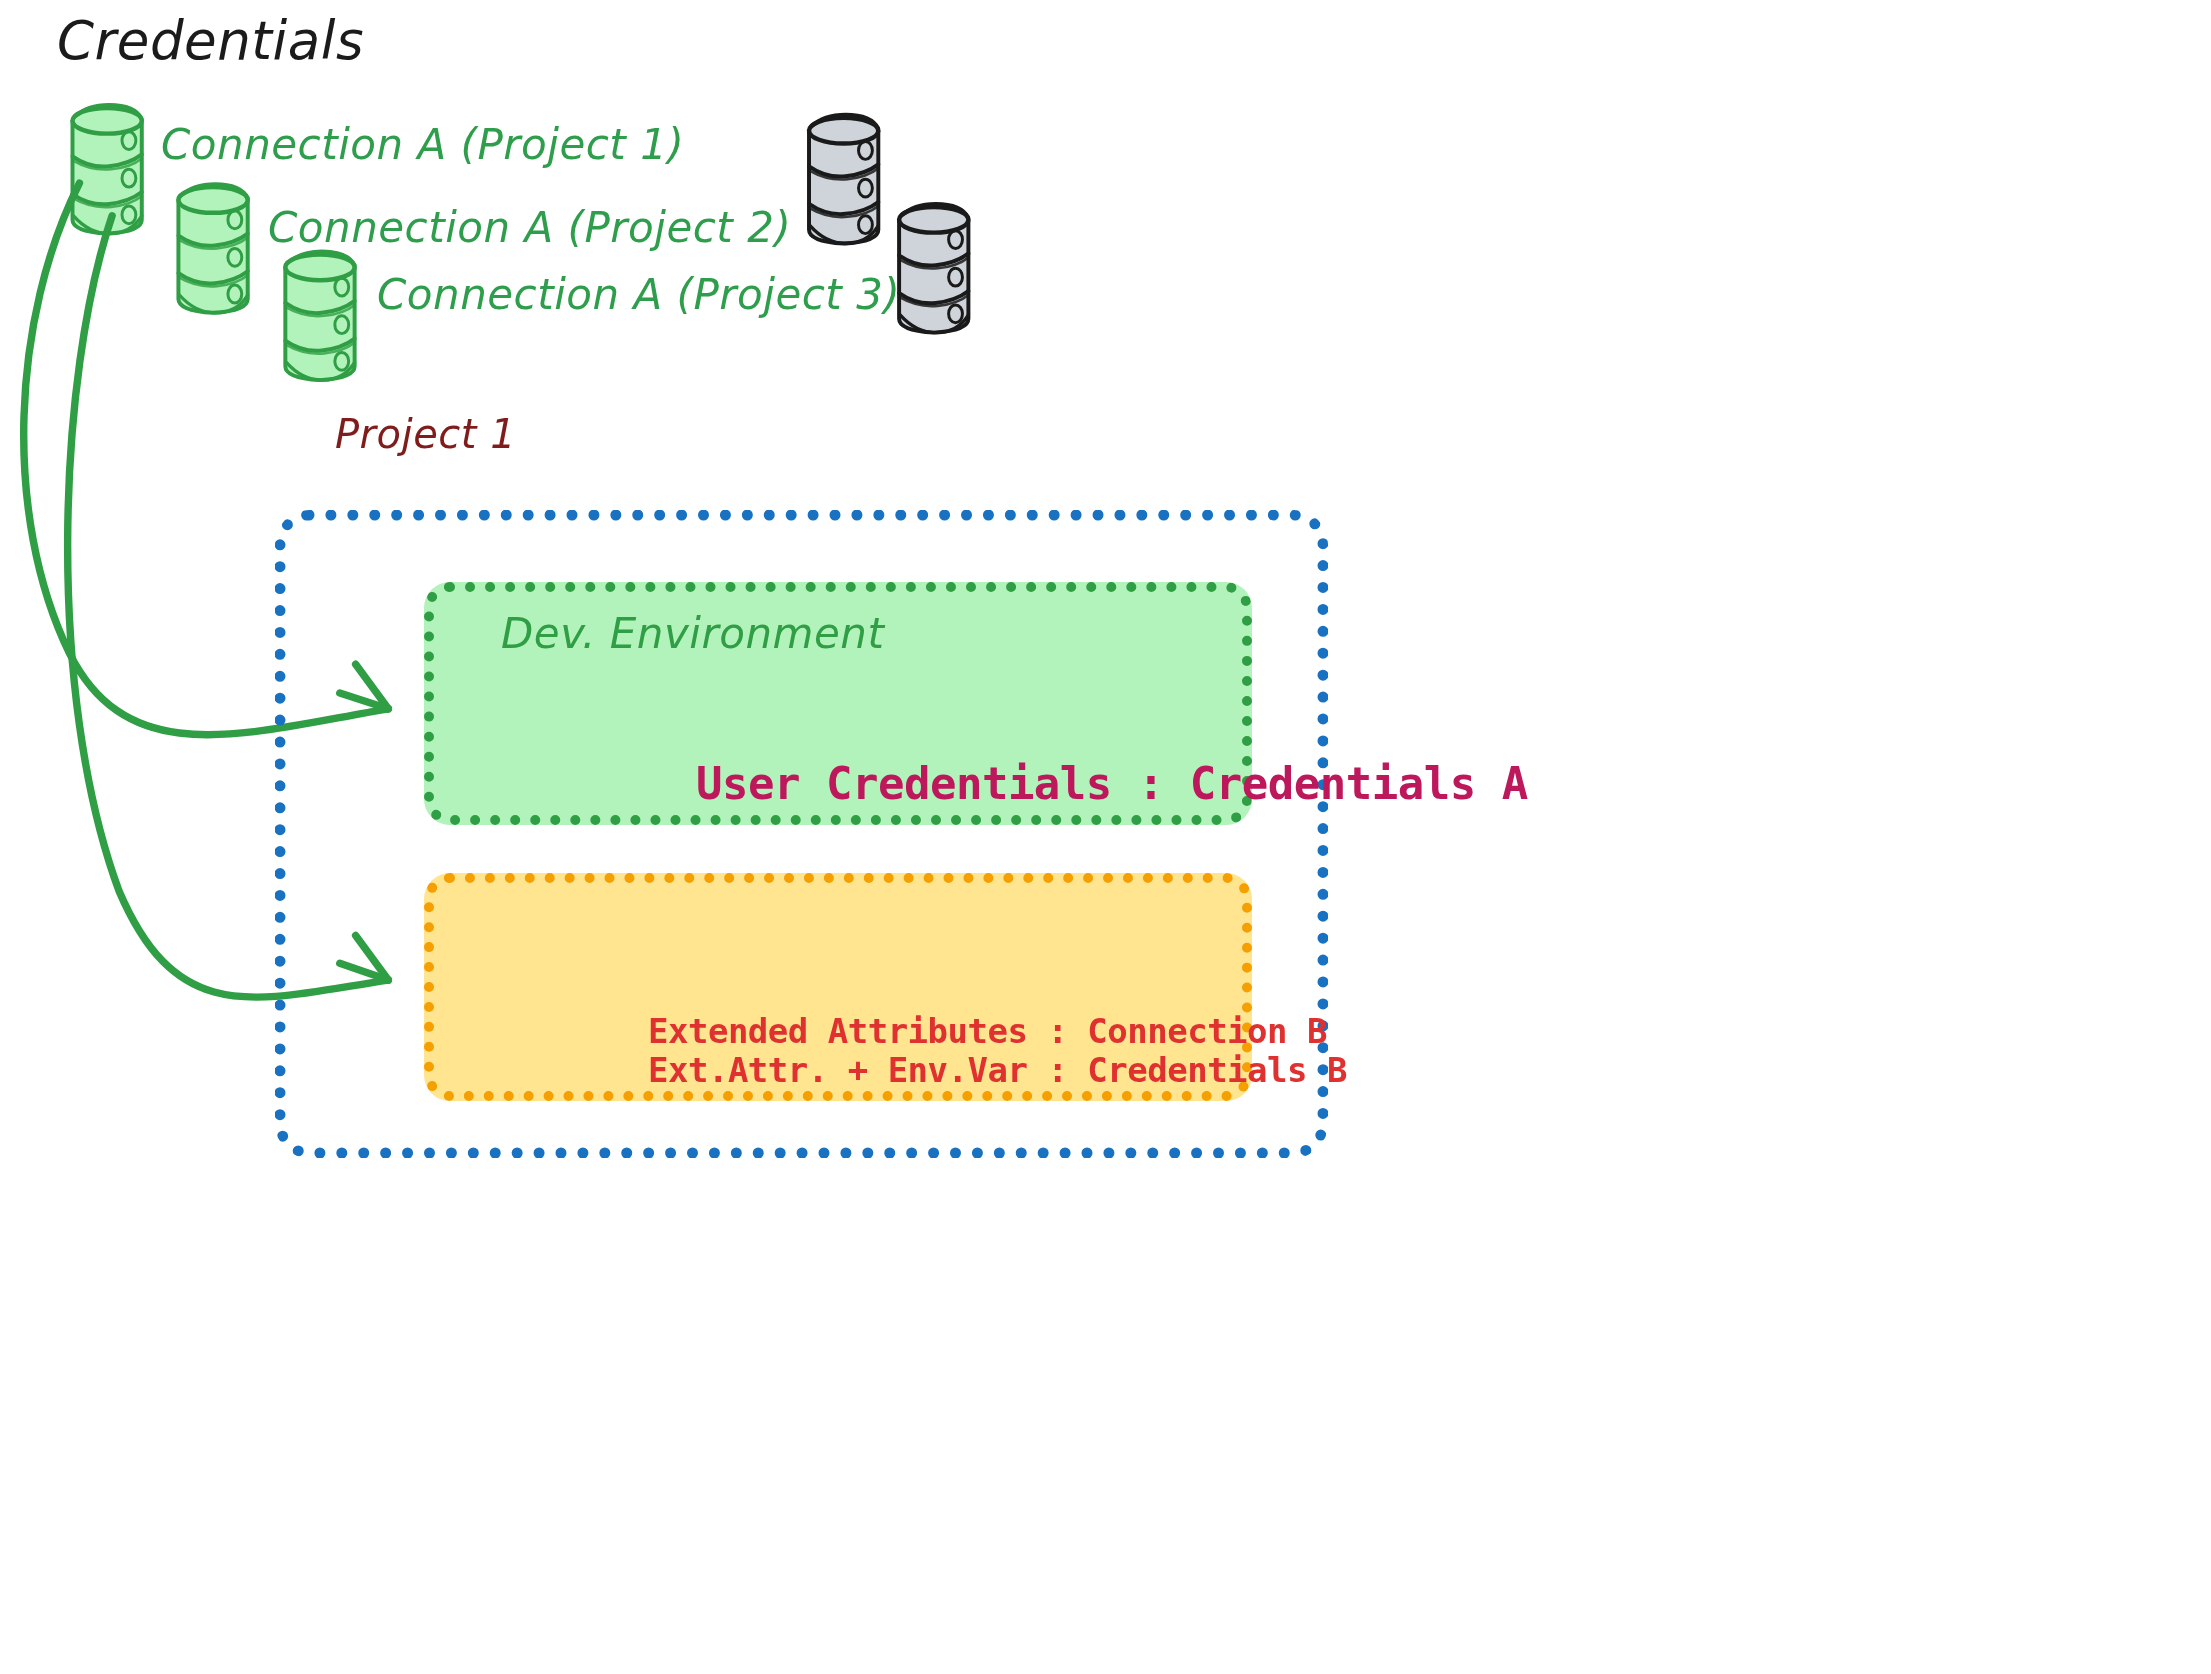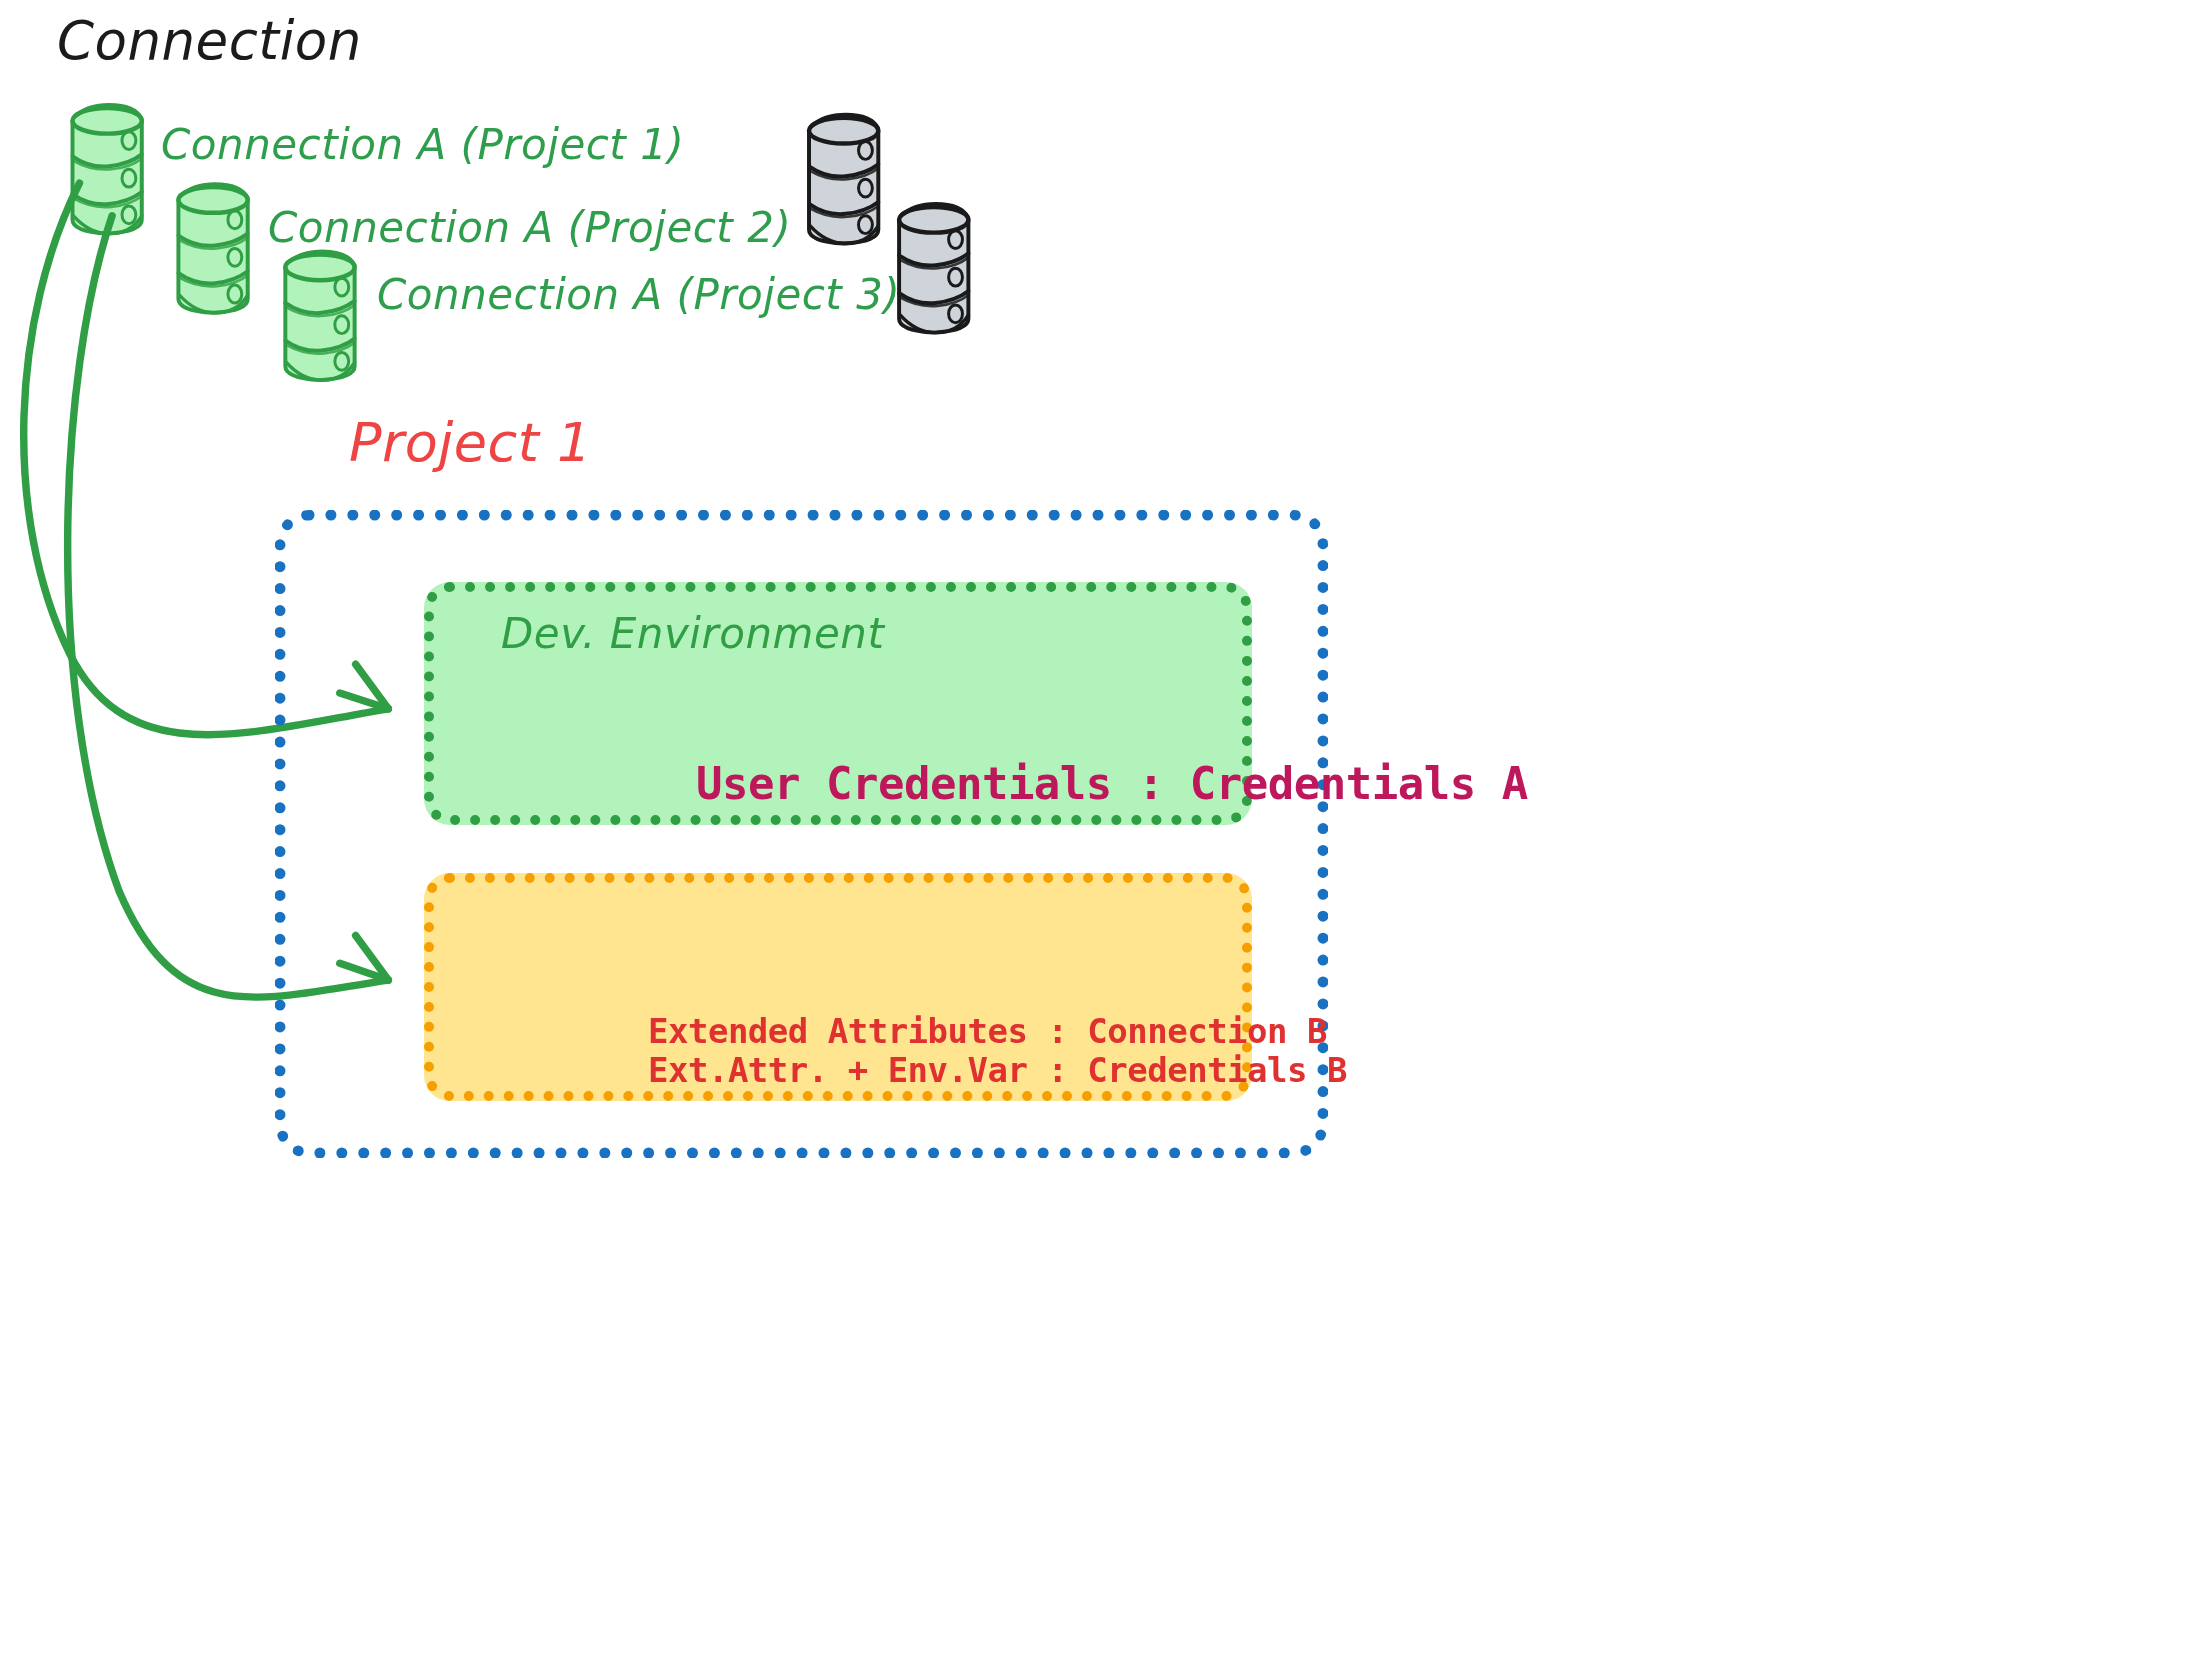--- a/index.html
+++ b/index.html
@@ -48,24 +48,24 @@
   }
 
   .conn-label {
     font-size: 42px;
     font-style: italic;
   }
   .conn-label.green { color: #2e9e4c; }
   .conn-label.black { color: #18191b; }
 
   #project-title {
-    left: 349px;
+    left: 335px;
     top: 411px;
-    font-size: 54px;
-    color: #ef4444;
+    font-size: 40px;
+    color: #7f1d1d;
     font-style: italic;
   }
 
   .env-title {
     font-size: 42px;
     font-style: italic;
   }
 
   
   .dotted-box {
@@ -98,21 +98,21 @@
     border: 10px dotted #f59f00;
     border-radius: 26px;
     background: #ffe58f;
   }
 </style>
 </head>
 <body>
 
 <div class="canvas">
 
-  <div class="hand" id="page-title">Connection</div>
+  <div class="hand" id="page-title">Credentials</div>
 
   <svg class="canvas" viewBox="0 0 2234 1691" width="2212" height="1674" style="position:absolute; left:0; top:0; pointer-events:none;">
     <defs>
       <g id="cyl-green">
 
         <path d="M6 22 Q34 2 60 12 Q80 20 74 34 Q40 44 10 38 Z" fill="#b2f2bb" opacity="0.75"></path>
 
         <path d="M5 22 L5 122 Q5 134 40 136 Q75 134 75 122 L75 22 Z" fill="#b2f2bb" stroke="#2f9e44" stroke-width="4" stroke-linejoin="round"></path>
 
         <ellipse cx="40" cy="22" rx="35" ry="13" fill="#b2f2bb" stroke="#2f9e44" stroke-width="4.5"></ellipse>

